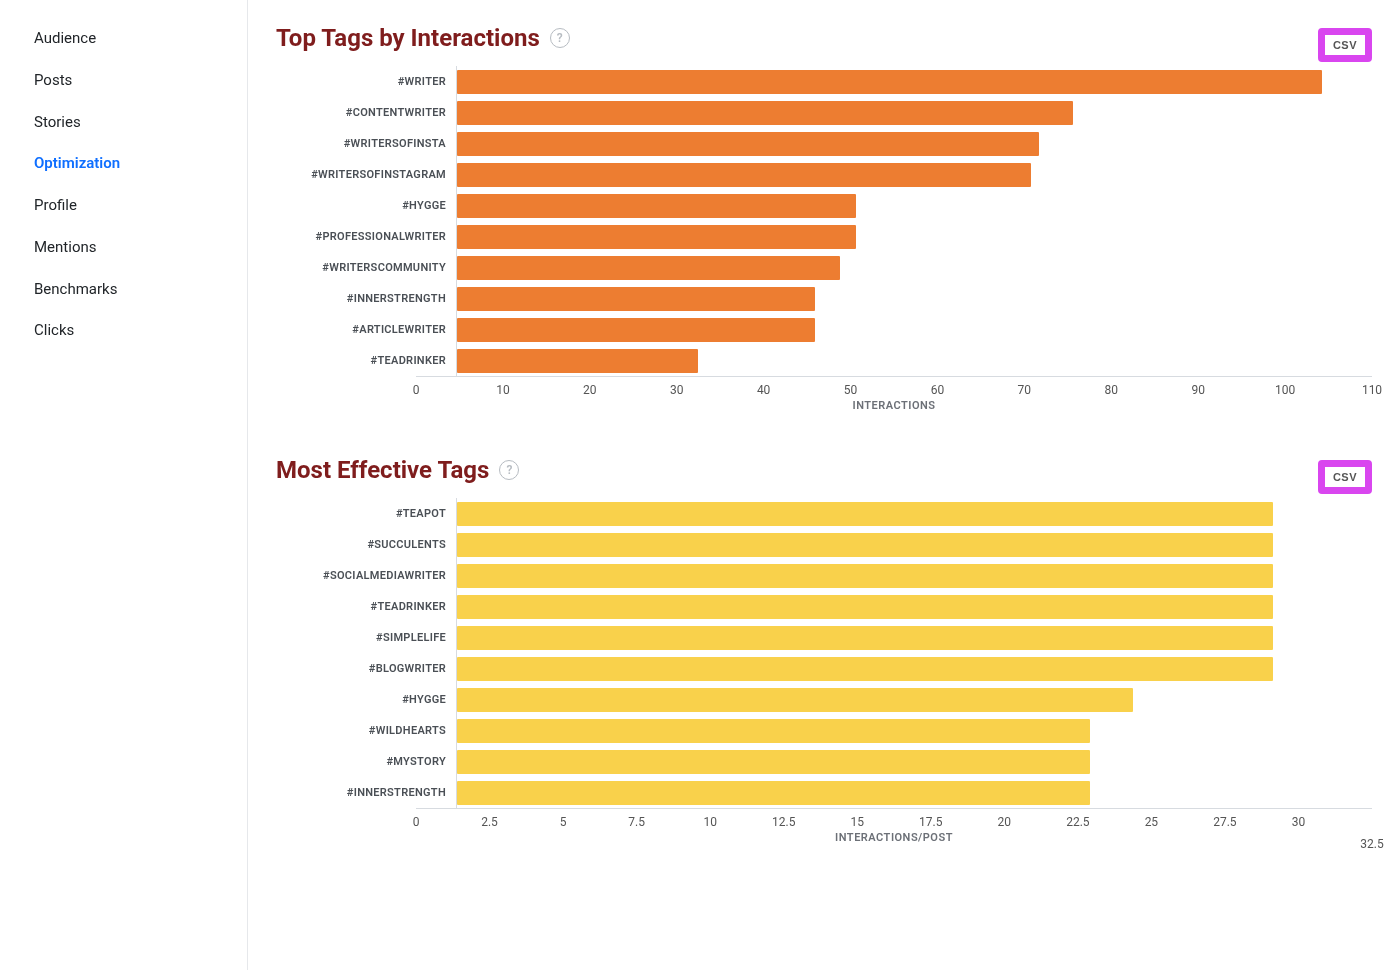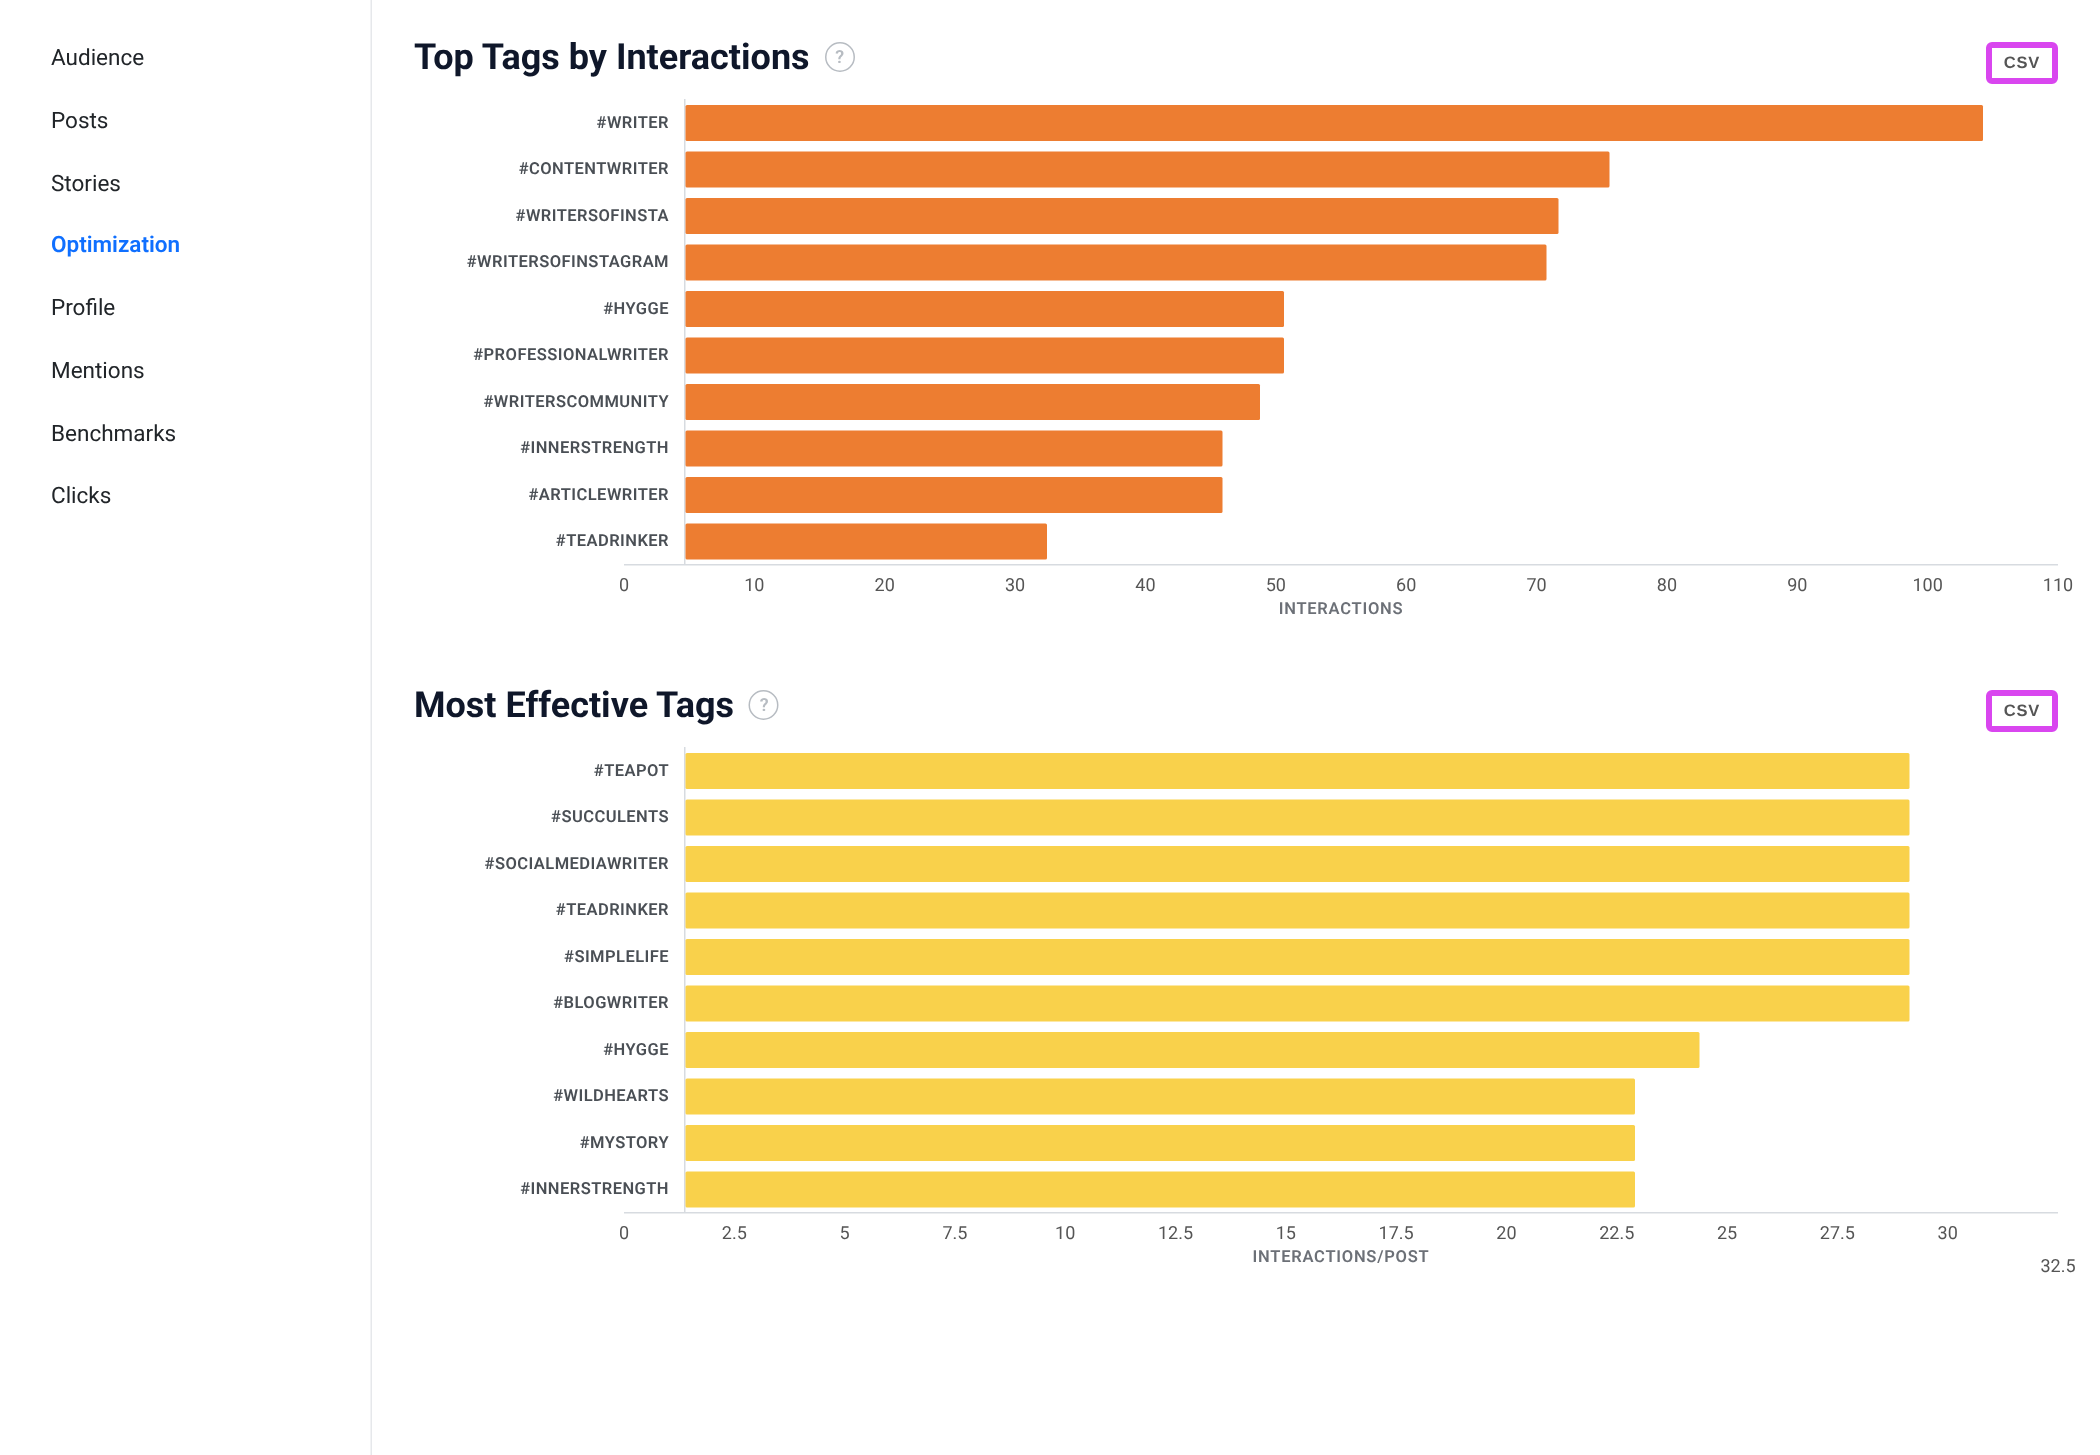--- a/index.html
+++ b/index.html
@@ -32,32 +32,32 @@
     padding: 24px 28px 10px 28px;
     overflow: auto;
   }
   .panel { margin-bottom: 40px; position: relative; }
   .panel-header {
     display: flex;
     align-items: center;
     gap: 10px;
     margin-bottom: 14px;
   }
-  .panel-title { font-size: 24px; font-weight: 700; color: #0f172a; }
+  .panel-title { font-size: 24px; font-weight: 700; color: #7f1d1d; }
   .help-icon {
     width: 20px; height: 20px;
     border: 1.4px solid #b7bcc2;
     border-radius: 50%;
     display: flex; align-items: center; justify-content: center;
     color: #b7bcc2; font-size: 12px; font-weight: 600;
     cursor: pointer;
   }
   .csv-btn {
     position: absolute; right: 0; top: 4px;
-    border: 4px solid #d946ef;
+    border: 7px solid #d946ef;
     border-radius: 4px;
     background: #fff;
     font-size: 11px;
     font-weight: 700;
     letter-spacing: .5px;
     padding: 4px 8px;
     color: #555;
     cursor: pointer;
   }
   .chart-wrap { position: relative; }

